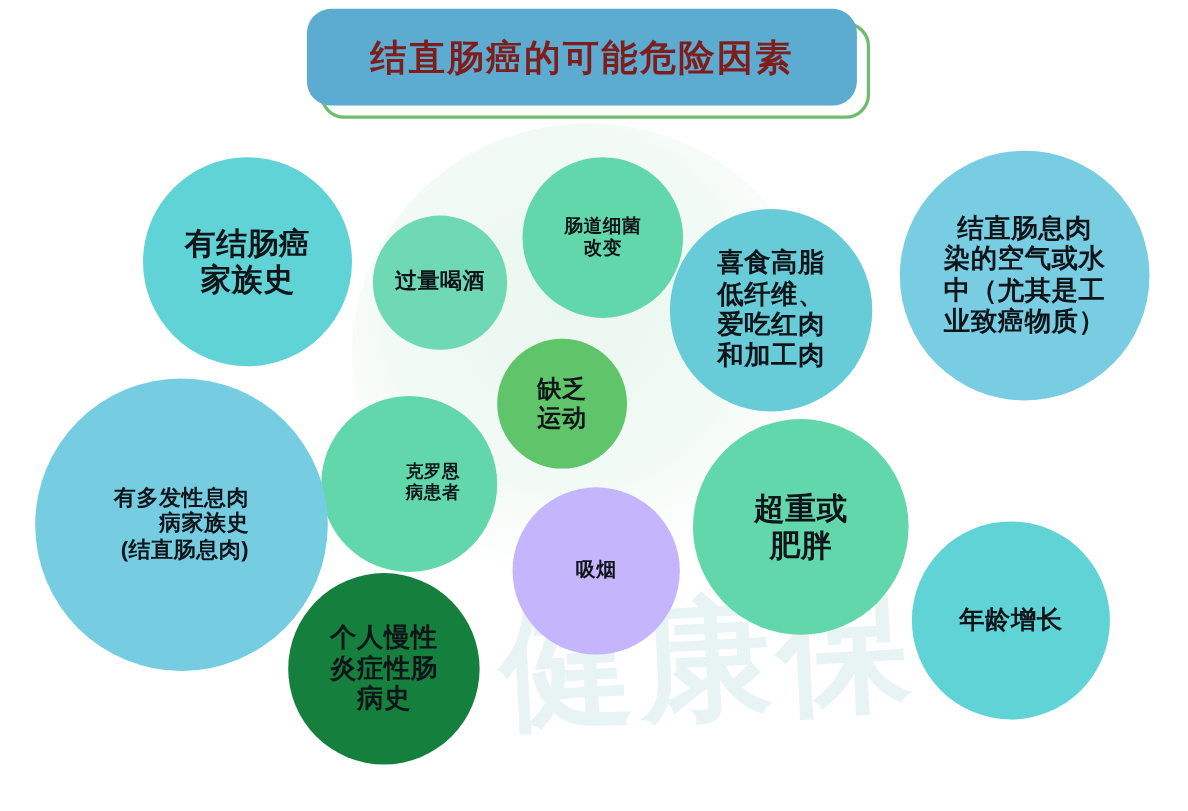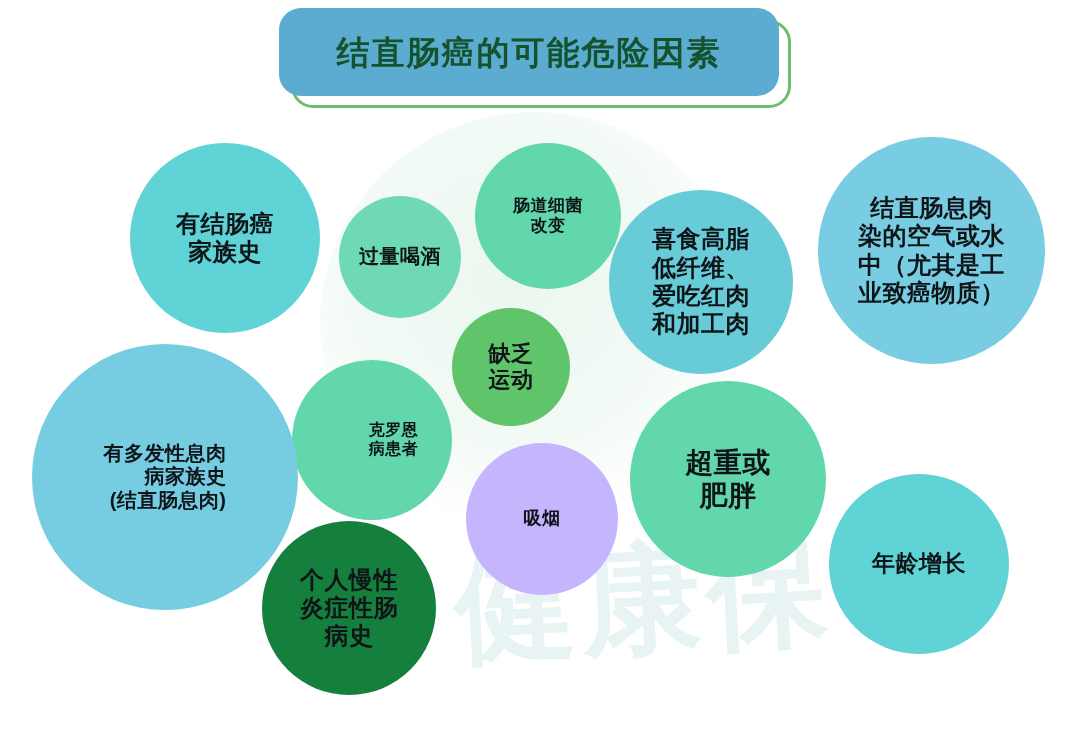--- a/index.html
+++ b/index.html
@@ -60,21 +60,21 @@
     width: 100%;
     height: 100%;
     box-sizing: border-box;
     background: var(--banner, #5cacd1);
     border-radius: 22px;
     display: flex;
     align-items: center;
     justify-content: center;
   }
   #title-text {
-    color: #14532d;
+    color: #7f1d1d;
     font-size: 33px;
     font-weight: 700;
     letter-spacing: 2px;
     line-height: 1;
     white-space: nowrap;
   }
 
   
   .bubble {
     position: absolute;
@@ -104,21 +104,21 @@
 
   <div id="title-wrap" style="--banner: #5cacd1; --outline: #6ebc6c;">
     <div id="title-outline" style="border-color: rgb(110, 188, 108);"></div>
     <div id="title-banner" style="background: rgb(92, 172, 209);">
       <span id="title-text">结直肠癌的可能危险因素</span>
     </div>
   </div>
 
   <div id="bubble-layer">
       <div class="bubble" style="left: 130px; top: 143px; width: 190px; height: 190px; background: rgb(95, 211, 213);">
-        <span class="bubble-label" style="font-size: 24px;">有结肠癌
+        <span class="bubble-label" style="font-size: 28px;">有结肠癌
 家族史</span>
       </div>
       <div class="bubble" style="left: 339px; top: 196px; width: 122px; height: 122px; background: rgb(111, 216, 180);">
         <span class="bubble-label" style="font-size: 20px;">过量喝酒</span>
       </div>
       <div class="bubble" style="left: 475px; top: 143px; width: 146px; height: 146px; background: rgb(98, 215, 172);">
         <span class="bubble-label" style="font-size: 17px;">肠道细菌
 改变</span>
       </div>
       <div class="bubble" style="left: 609px; top: 190px; width: 184px; height: 184px; background: rgb(103, 204, 216); align-items: center;">

